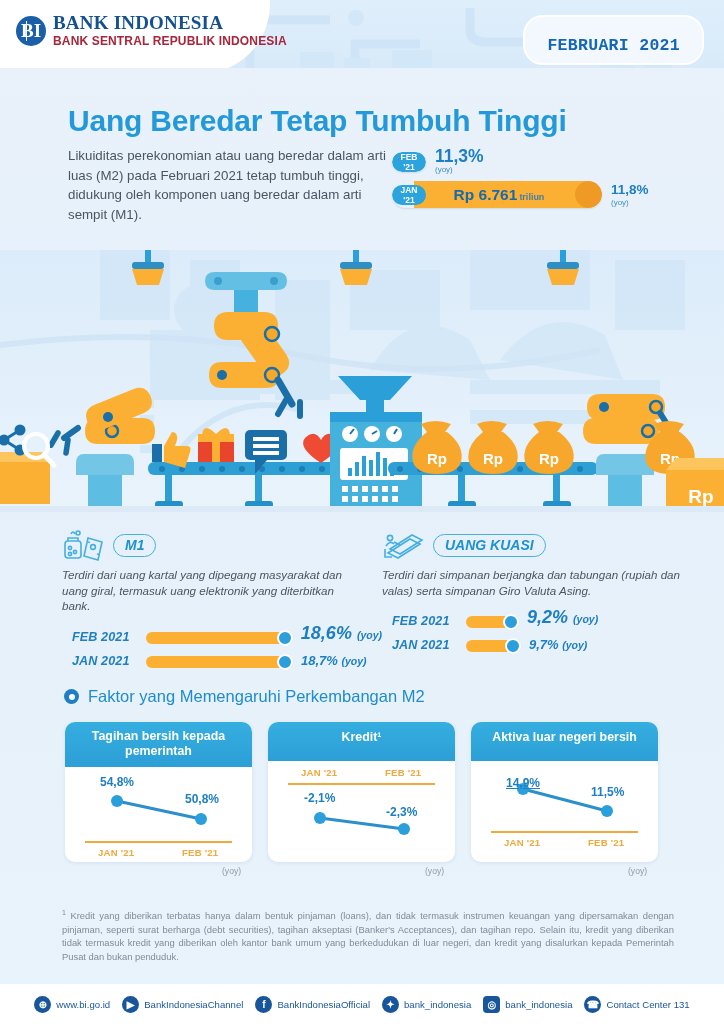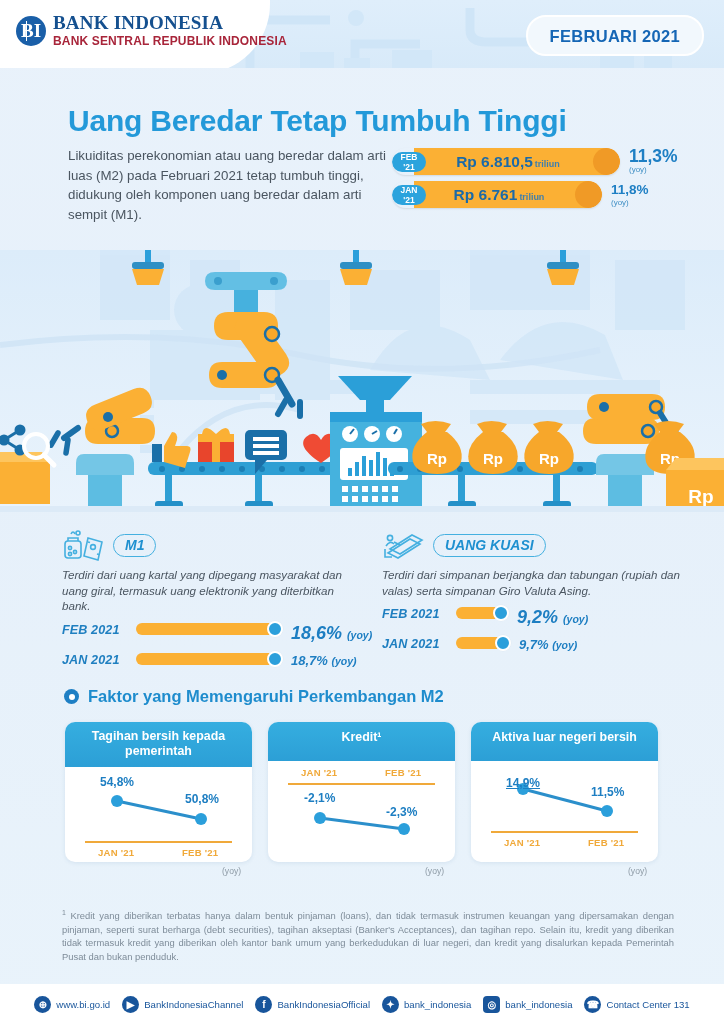--- a/index.html
+++ b/index.html
@@ -49,25 +49,25 @@
     font-size: 19px; font-weight: bold; color:#15508f; letter-spacing:.2px;
     line-height: 1;
   }
   .logo-txt2 {
     font-family: "Liberation Sans", sans-serif;
     font-size: 12px; font-weight: bold; color:#a8253a; letter-spacing:.15px;
     margin-top:2px;
   }
   .date-pill {
     position: absolute; right: 20px; top: 15px;
-    padding: 10px 22px 8px;
+    padding: 19px 22px 8px;
     background: #f2f8fd;
     border: 2px solid #ffffff;
     border-radius: 20px;
-    color: #1566b5; font-size: 16.5px; font-weight: bold; letter-spacing:.3px;
+    color: #1566b5; font-size: 16.5px; font-weight: bold; letter-spacing:.3px;font-family:Liberation Mono, monospace;
   }
 
   
   .hero { position:absolute; left:0; top:68px; width:720px; height:190px; }
   .hero-title {
     position:absolute; left:68px; top:36px;
     font-size: 30px; font-weight: bold; color:#2399d9; letter-spacing:-0.2px;
   }
   .hero-body {
     position:absolute; left:68px; top:78px; width:320px;
@@ -112,21 +112,21 @@
   
   .panel { position:absolute;font-style:italic; }
   .panel-m1 { left:62px; top:528px; width:320px; }
   .panel-kuasi { left:382px; top:528px; width:320px; }
   .panel-head { display:flex; align-items:center; gap:5px; height:34px; }
   .pill-label {
     border:1.6px solid #45b0e0; border-radius:13px;
     padding: 2px 11px 3px; color:#1f90d0; font-weight:bold; font-size:14px;
   }
   .panel-desc { font-size:11.6px; line-height:15.6px; color:#4a5560; margin-top:5px; width:300px;}
-  .pct-row { display:flex; align-items:flex-start; margin-top:9px; }
+  .pct-row { display:flex; align-items:flex-end; margin-top:9px;margin-left:10px; }
   .pct-lbl { width:74px; font-size:12.6px; font-weight:bold; color:#1f7fc0; letter-spacing:.1px;}
   .pct-track { position:relative; height:12px; display:flex; align-items:center; }
   .pct-fill { height:12px; background:#fbb034; border-radius:7px; }
   .pct-dot {
     width:16px; height:16px; border-radius:50%; background:#2b9fdb;
     border:2.5px solid #fff; margin-left:-9px; z-index:2;
     box-shadow:0 0 0 0.5px rgba(0,0,0,.03);
   }
   .pct-val { margin-left:8px; font-weight:bold; color:#1d7ec2; white-space:nowrap; }
   .pct-val.lead { font-size:18px; }
@@ -136,21 +136,21 @@
   
   .faktor-head {
     position:absolute; left:64px; top:687px;
     display:flex; align-items:center; gap:9px;
   }
   .faktor-bullet {
     width:15px; height:15px; border-radius:50%; background:#1e7fc4;
     display:flex; align-items:center; justify-content:center;
   }
   .faktor-bullet i { width:6px;height:6px;border-radius:50%;background:#fff;display:block;}
-  .faktor-title { font-size:16.5px; font-weight:bold; color:#1e8ccd; }
+  .faktor-title { font-size:16.5px; font-weight:normal; color:#1e8ccd; }
 
   .card {
     position:absolute; top:722px; width:187px; height:140px;
     background:#fff; border-radius:10px;
     box-shadow:0 1px 4px rgba(30,90,140,.10);
     overflow:hidden;
   }
   .card.c1 { left:65px; }
   .card.c2 { left:268px; }
   .card.c3 { left:471px; }
@@ -235,23 +235,20 @@
     <div class="hero-title">Uang Beredar Tetap Tumbuh Tinggi</div>
     <div class="hero-body">Likuiditas perekonomian atau uang beredar dalam arti luas (M2) pada Februari 2021 tetap tumbuh tinggi, didukung oleh komponen uang beredar dalam arti sempit (M1).</div>
 
     <div class="m2-wrap">
 
       <div class="m2-row">
         <div class="m2-bar">
           <div class="m2-tag">
             <span>FEB</span><br>
             <span>'21</span>
-          </div>
-          <div class="m2-fill feb">
-            <span class="m2-amt"><span>Rp 6.810,5</span><span class="unit">triliun</span></span>
           </div>
         </div>
         <div class="m2-pct">
           <span class="big">11,3%</span>
           <span class="yoy">(yoy)</span>
         </div>
       </div>
 
       <div class="m2-row">
         <div class="m2-bar">

